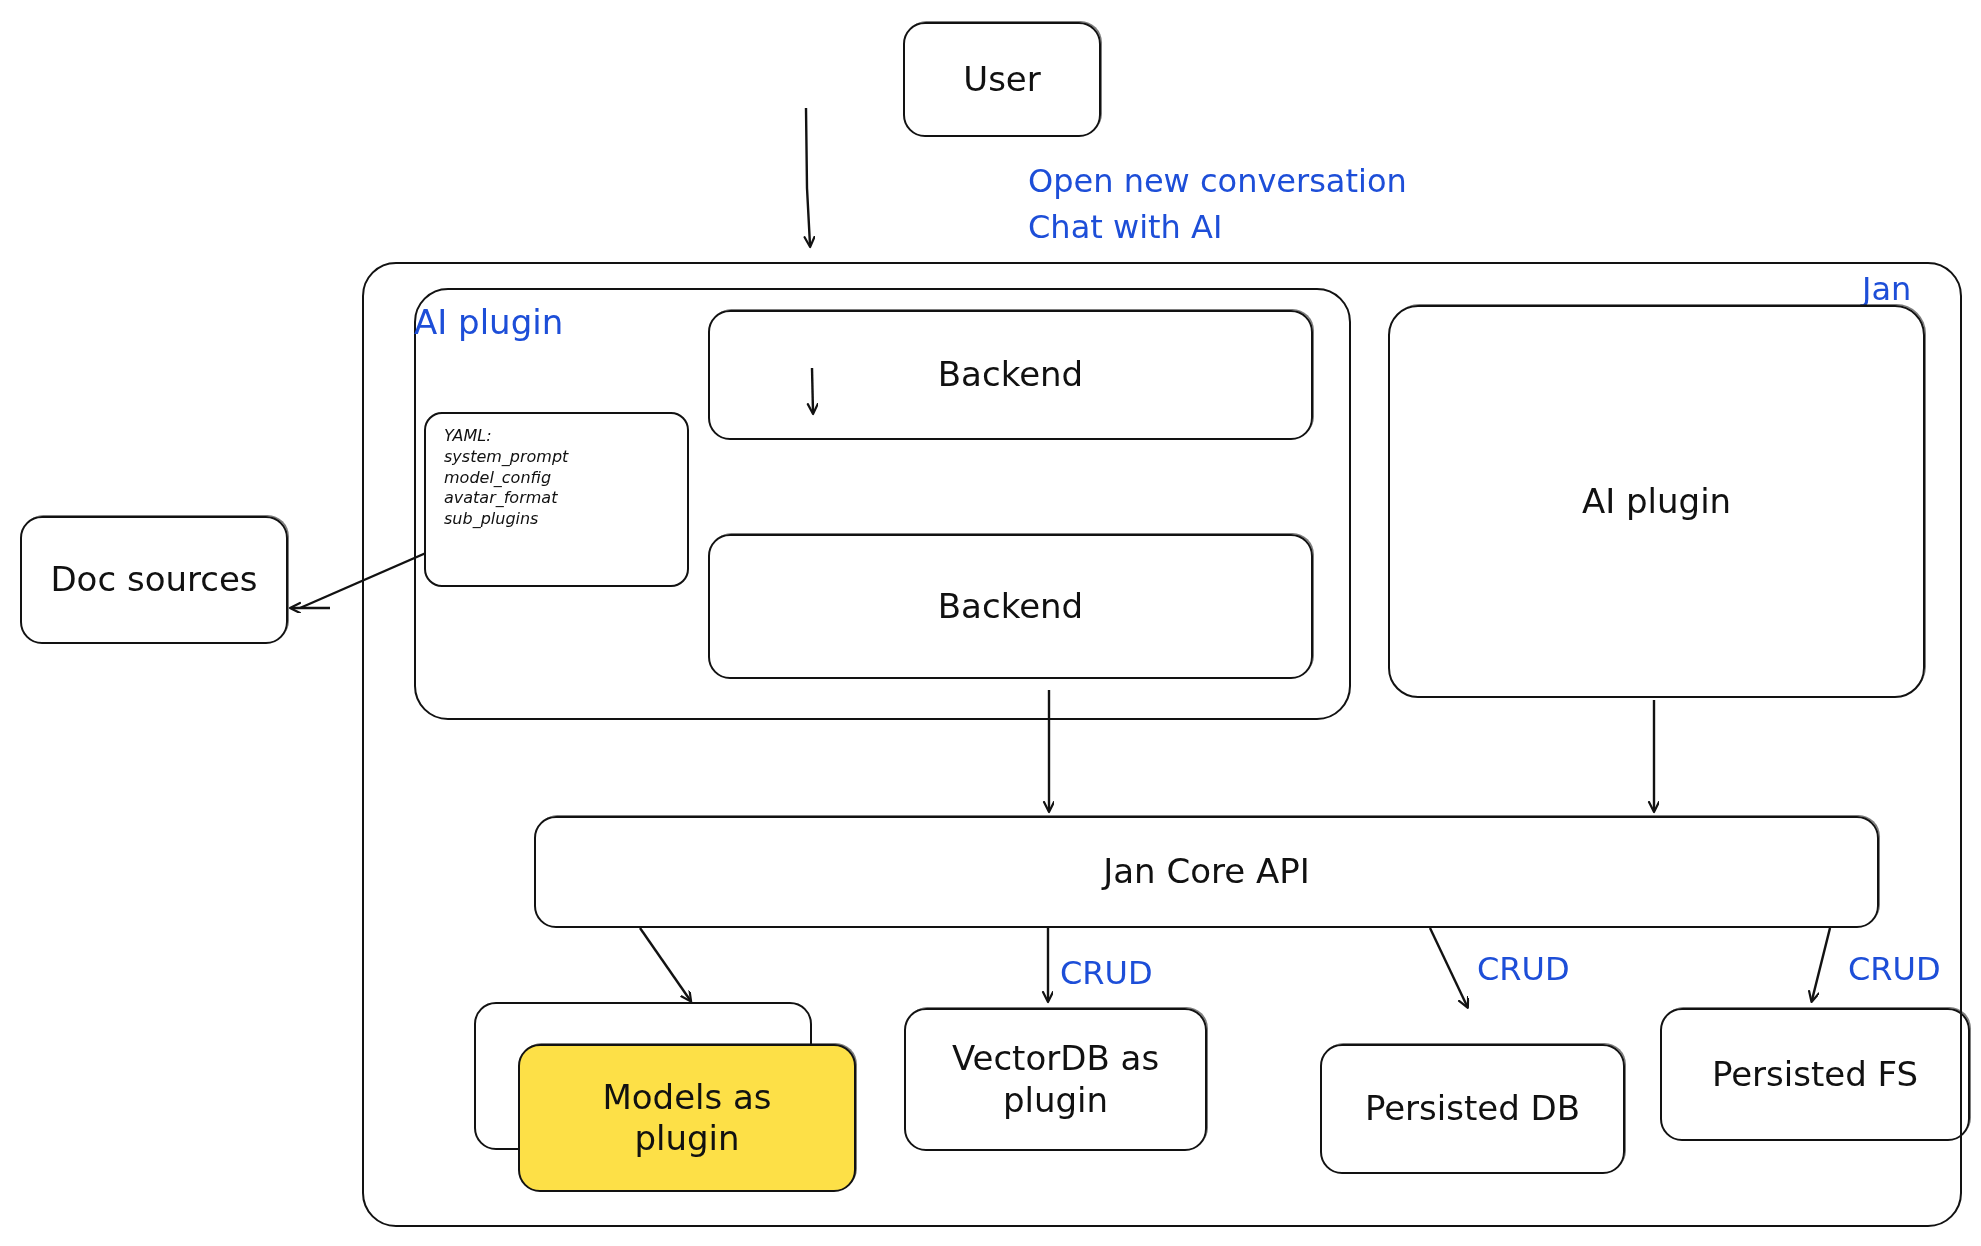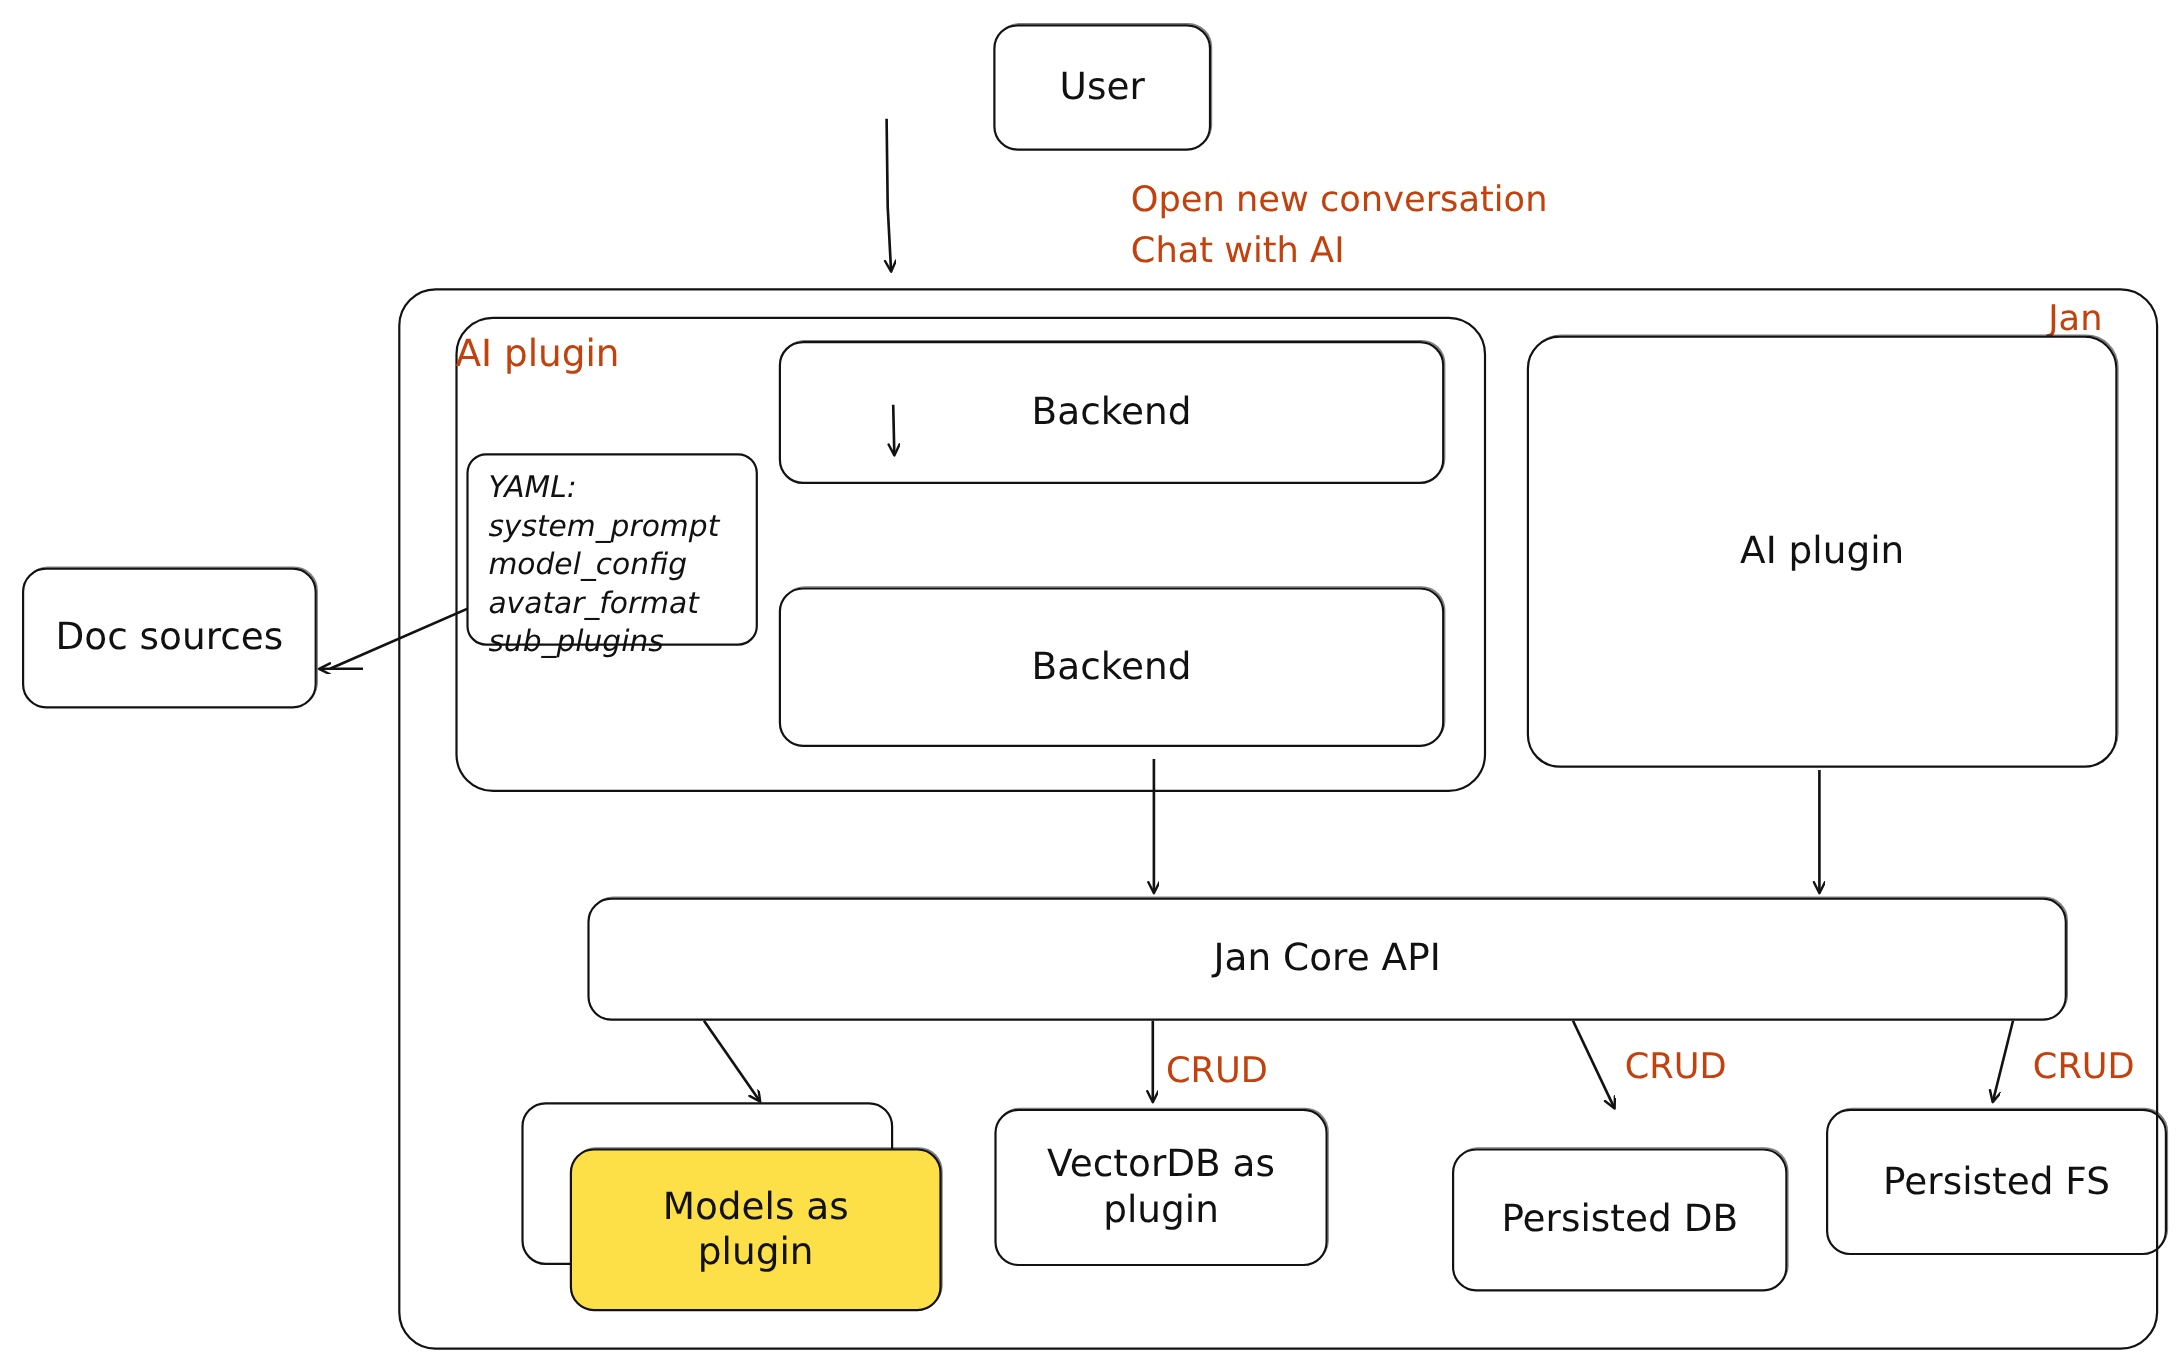--- a/index.html
+++ b/index.html
@@ -33,33 +33,33 @@
   }
   .container-node {
     position: absolute;
     box-sizing: border-box;
     border: 2.5px solid #121212;
     border-radius: 30px;
     background: transparent;
   }
   .free-label {
     position: absolute;
-    color: #c2410c;
+    color: #1d4ed8;
     white-space: pre;
     line-height: 1.35;
   }
   .yaml-box {
     position: absolute;
     box-sizing: border-box;
     border: 2.5px solid #121212;
     border-radius: 18px;
     background: #ffffff;
     padding: 12px 12px 12px 18px;
     color: #111111;
-    font-size: 27px;
+    font-size: 16px;
     line-height: 1.30;
     font-style: italic;
   }
   .yaml-box .yl { display: block; white-space: pre; }
   svg.edges {
     position: absolute;
     left: 0; top: 0;
     width: 1981px;
     height: 1246px;
     pointer-events: none;

